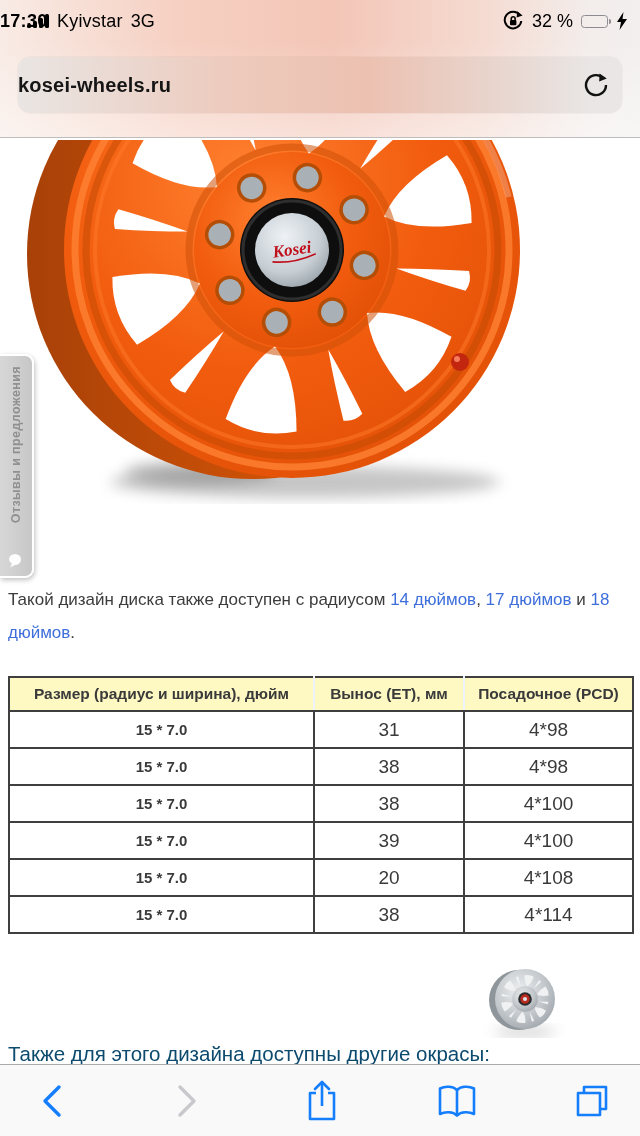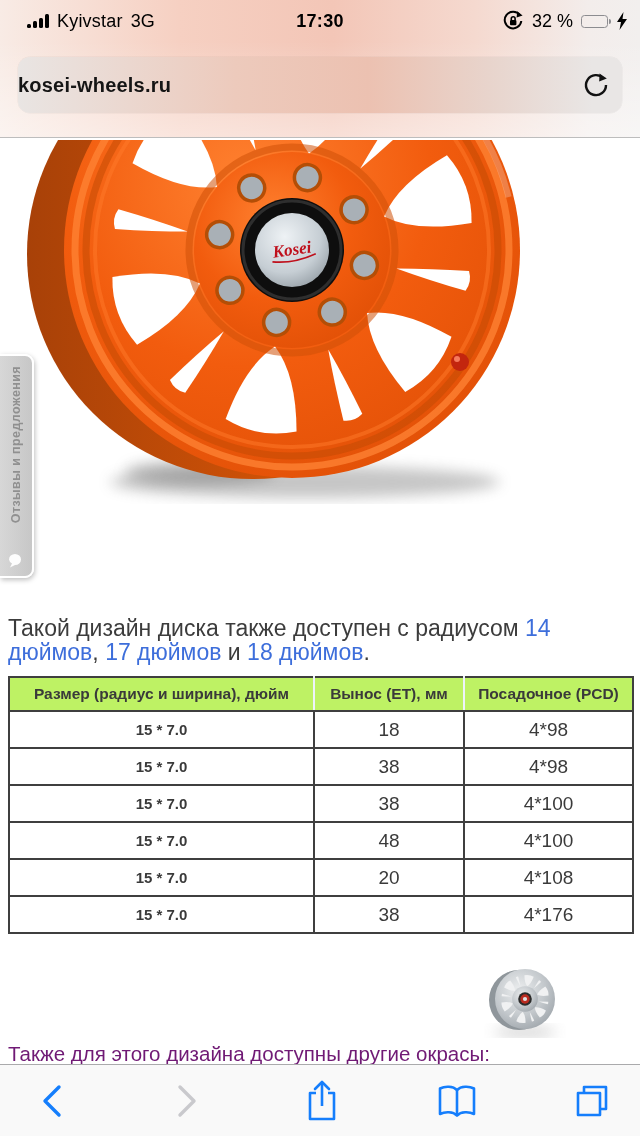--- a/index.html
+++ b/index.html
@@ -22,21 +22,21 @@
     pointer-events:none;
   }
   .status-bar {
     position:absolute; top:0; left:0; width:100%; height:42px;
     display:flex; align-items:center; color:#000; z-index:2;
   }
   .status-left { display:flex; align-items:center; gap:8px; padding-left:27px; font-size:18px; }
   .status-carrier { letter-spacing:.2px; }
   .status-network { }
   .status-time {
-    position:absolute; left:0; right:0; text-align:center;
+    position:absolute; left:0; right:0; 
     font-size:18px; font-weight:700; letter-spacing:.3px;
   }
   .status-right { position:absolute; right:0; top:0; height:42px; display:flex; align-items:center; gap:8px; padding-right:12px; font-size:18px; z-index:2;justify-content:center;}
   .sig-bars { display:flex; align-items:flex-end; gap:2px; height:14px; }
   .sig-bars i { display:block; width:4px; background:#000; border-radius:1.5px; }
   .sig-bars i:nth-child(1){height:4px;} .sig-bars i:nth-child(2){height:7px;}
   .sig-bars i:nth-child(3){height:10px;} .sig-bars i:nth-child(4){height:14px;}
   .battery { position:relative; width:27px; height:13px; border:1px solid #8c8c90; border-radius:3.5px; padding:1px; }
   .battery::after { content:""; position:absolute; right:-4px; top:3.5px; width:2.5px; height:5px; background:#8c8c90; border-radius:0 2px 2px 0; }
   .battery-fill { height:100%; width:34%; background:#57d35f; border-radius:1.5px; }
@@ -62,45 +62,45 @@
     box-shadow:1px 2px 5px rgba(0,0,0,.25);
     display:flex; flex-direction:column; align-items:center; justify-content:space-between;
     padding:10px 0 8px 0; cursor:pointer;
   }
   .feedback-label {
     writing-mode:vertical-rl; transform:rotate(180deg);
     font-size:12.5px; font-weight:700; color:#909090; letter-spacing:.4px; white-space:nowrap;
   }
 
   .intro-paragraph {
-    position:absolute; top:616px; left:8px; width:626px; z-index:2;
-    font-size:23px; line-height:24px; color:#3c3c3c;
+    position:absolute; top:583px; left:8px; width:626px; z-index:2;
+    font-size:17px; line-height:33px; color:#3c3c3c;
   }
   .intro-paragraph a { color:#3d6edb; text-decoration:none; cursor:pointer; }
 
   .spec-table {
     position:absolute; top:676px; left:8px; width:624px; z-index:2;
     border-collapse:collapse; table-layout:fixed;
   }
   .spec-table th, .spec-table td { border:2px solid #3f3f3f; text-align:center; color:#3a3a3a; }
   .spec-table th {
-    background:#bef264; font-size:15.5px; font-weight:700; height:34px;
+    background:#fef9c3; font-size:15.5px; font-weight:700; height:34px;
     border-left-color:#eef3fb; border-right-color:#eef3fb;
   }
   .spec-table th:first-child { border-left-color:#3f3f3f; }
   .spec-table th:last-child { border-right-color:#3f3f3f; }
   .spec-table td { height:37px; font-size:19px;border-radius:14px; }
   .spec-table td.c1 { font-size:15px; font-weight:700; }
   .col-size { width:305px; } .col-et { width:150px; } .col-pcd { width:169px; }
 
   .alt-wheel-thumb { position:absolute; top:966px; left:483px; width:84px; height:72px; z-index:2; cursor:pointer; }
 
   .bottom-text {
     position:absolute; top:1042px; left:8px; width:626px; z-index:2;
-    font-size:20.5px; color:#701a75; white-space:nowrap;
+    font-size:20.5px; color:#0c4a6e; white-space:nowrap;
   }
 
   
   .browser-toolbar {
     position:absolute; left:0; top:1064px; width:640px; height:72px; z-index:40;
     background:rgba(249,249,249,.97); border-top:1px solid #aaaaac;
     display:flex; align-items:center; justify-content:space-between;
     padding:0 26px 0 30px;
   }
   .tb-btn { background:none; border:none; width:44px; height:48px; display:flex; align-items:center; justify-content:center; cursor:pointer; }
@@ -256,47 +256,47 @@
     <thead>
       <tr>
         <th>Размер (радиус и ширина), дюйм</th>
         <th>Вынос (ET), мм</th>
         <th>Посадочное (PCD)</th>
       </tr>
     </thead>
     <tbody>
       <tr>
         <td class="c1">15 * 7.0</td>
-        <td>18</td>
+        <td>31</td>
         <td>4*98</td>
       </tr>
       <tr>
         <td class="c1">15 * 7.0</td>
         <td>38</td>
         <td>4*98</td>
       </tr>
       <tr>
         <td class="c1">15 * 7.0</td>
         <td>38</td>
         <td>4*100</td>
       </tr>
       <tr>
         <td class="c1">15 * 7.0</td>
-        <td>48</td>
+        <td>39</td>
         <td>4*100</td>
       </tr>
       <tr>
         <td class="c1">15 * 7.0</td>
         <td>20</td>
         <td>4*108</td>
       </tr>
       <tr>
         <td class="c1">15 * 7.0</td>
         <td>38</td>
-        <td>4*176</td>
+        <td>4*114</td>
       </tr>
     </tbody>
   </table>
 
   <div class="alt-wheel-thumb">
     <svg width="84" height="72" viewBox="0 0 84 72">
       <ellipse cx="42" cy="66" rx="31" ry="4.5" fill="#8e8e8e" opacity=".45" filter="url(#blur7)"></ellipse>
       <circle cx="36" cy="34" r="30" fill="#8f969b"></circle>
       <circle cx="42" cy="33" r="30" fill="url(#gSilver)"></circle>
       <g transform="translate(42,33) scale(0.131)">

